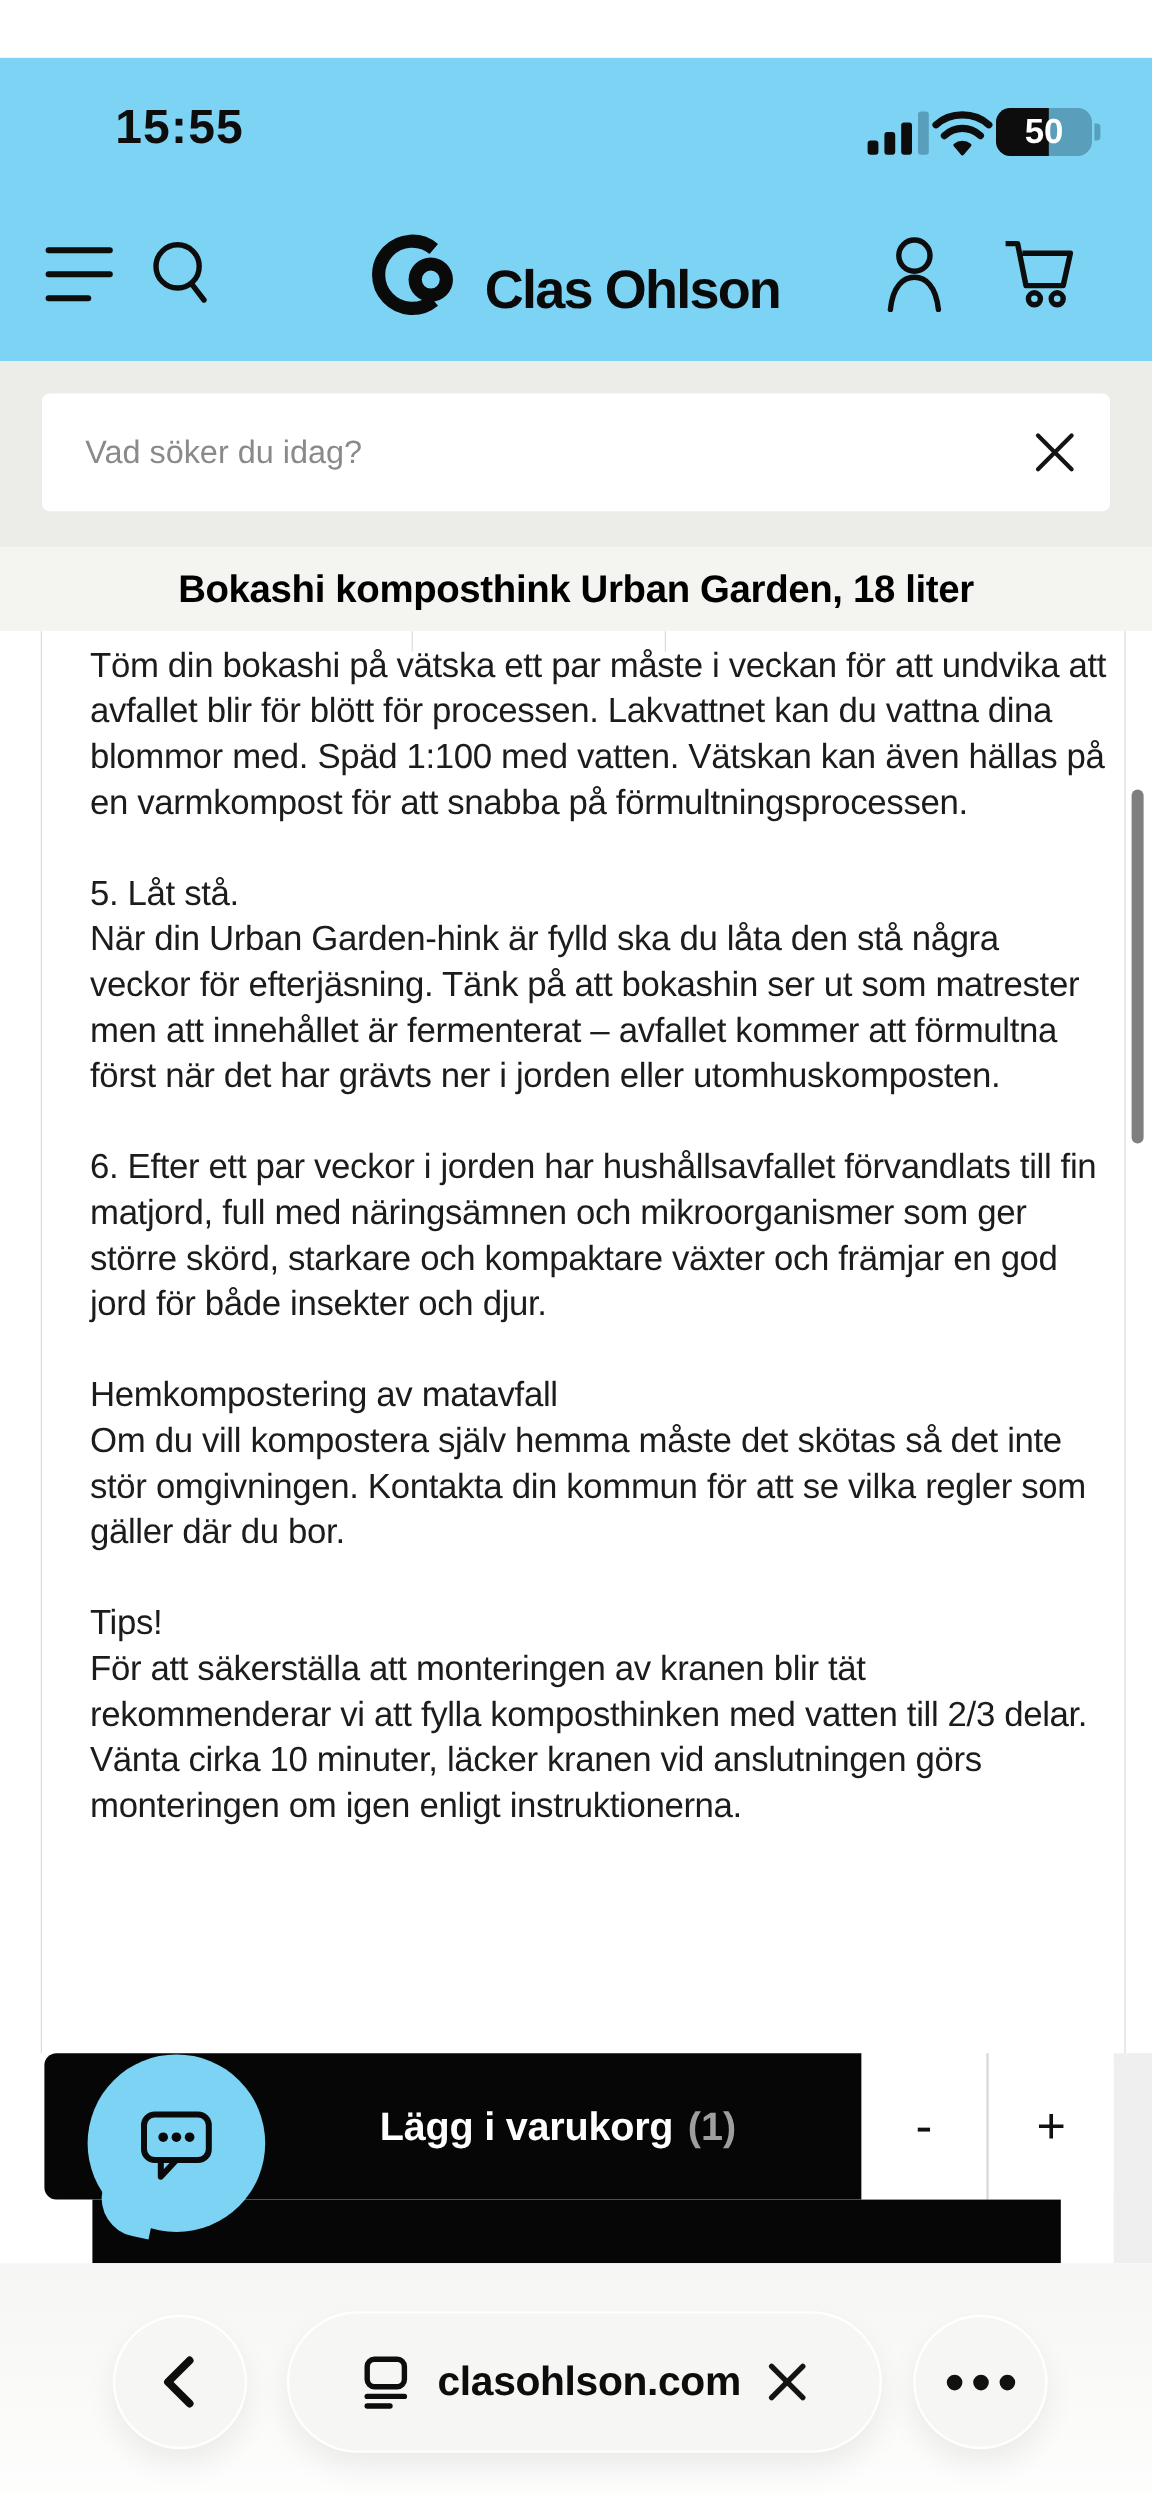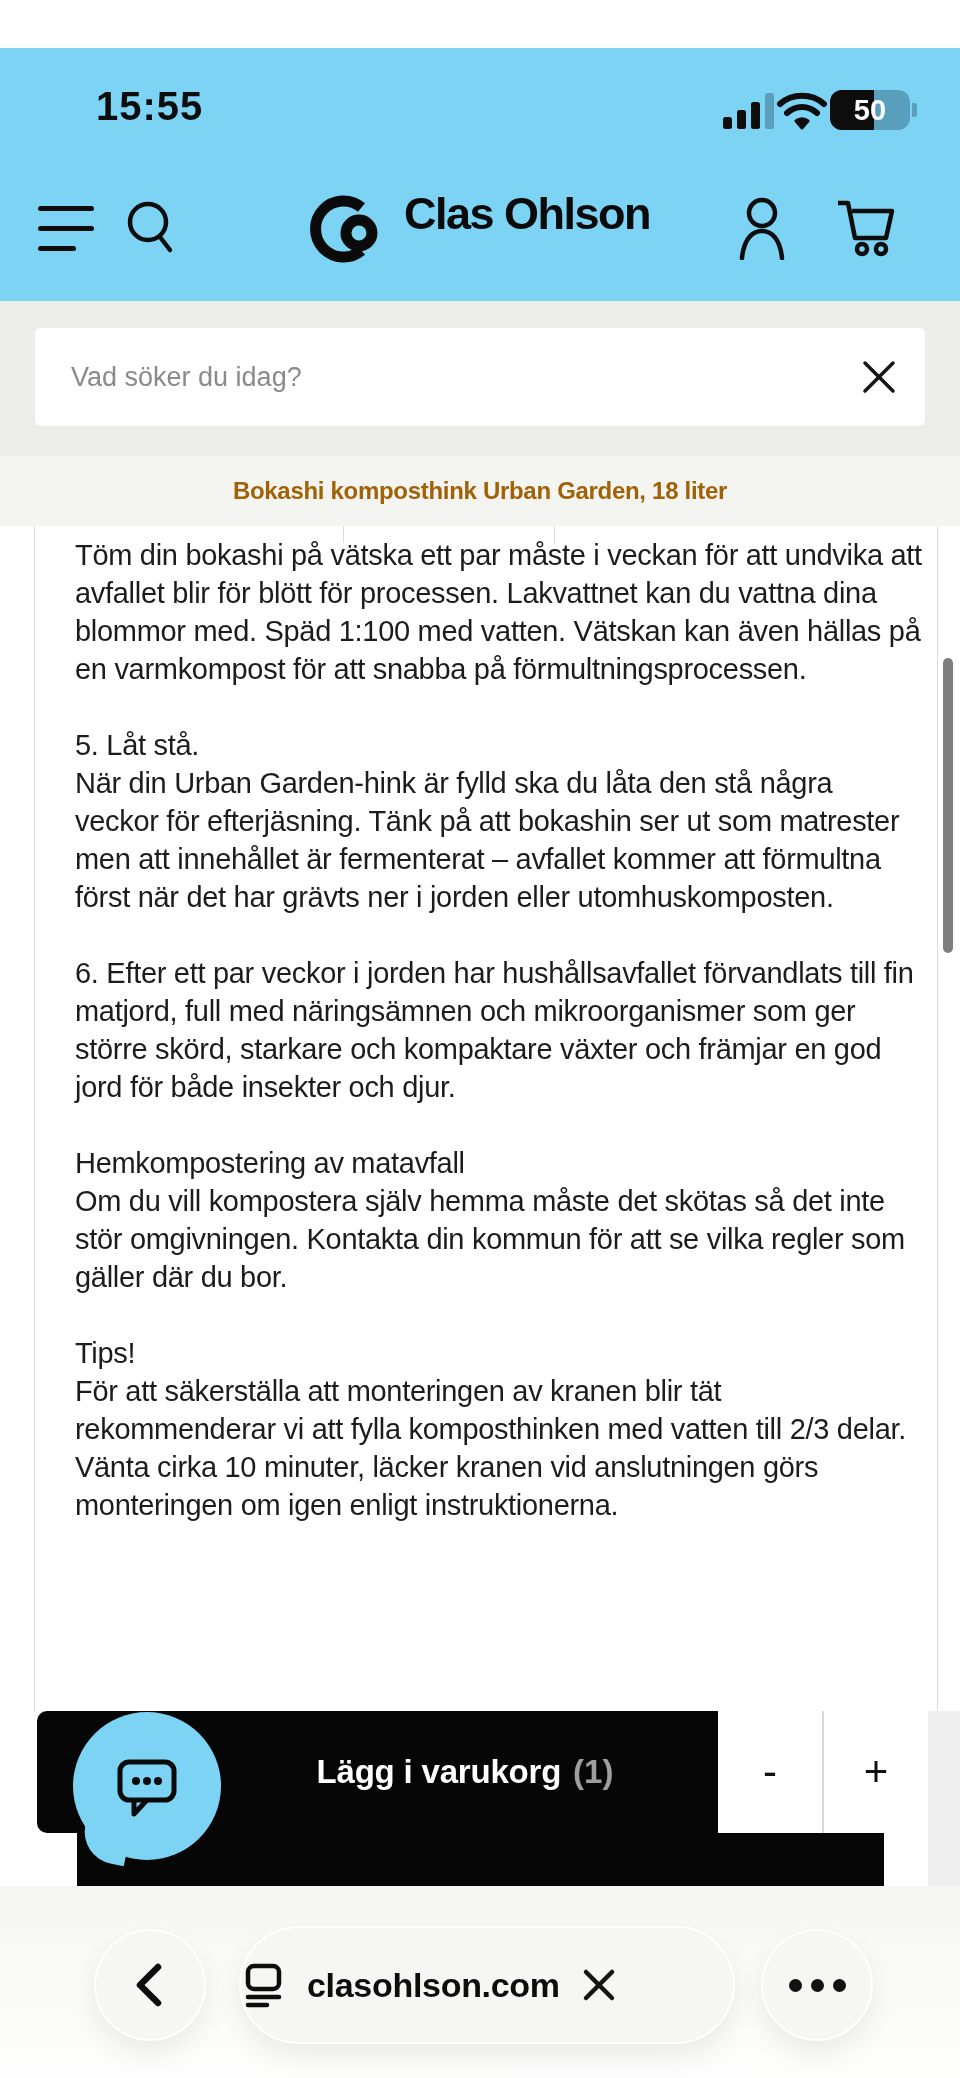--- a/index.html
+++ b/index.html
@@ -21,35 +21,35 @@
                   color:#fff; font-weight:800; font-size:29px; letter-spacing:0; }
   .battery-wrap { position:relative; }
   .battery-wrap::after { content:""; position:absolute; right:-7px; top:13px; width:5px; height:14px;
                          border-radius:0 3px 3px 0; background:rgba(10,40,60,.30); }
 
   .nav-row { position:absolute; left:0; right:0; top:140px; height:90px; }
   .hamburger { position:absolute; left:38px; top:18px; width:56px; height:52px; cursor:pointer; }
   .hamburger i { display:block; height:5px; border-radius:3px; background:#0d0d0d; margin-bottom:15px; }
   .hamburger i:nth-child(1){width:56px;} .hamburger i:nth-child(2){width:56px;} .hamburger i:nth-child(3){width:38px;}
   .hdr-icon { position:absolute; top:8px; }
-  .logo { position:absolute; left:50%; top:0; transform:translateX(-50%); display:flex; align-items:flex-start; gap:14px; }
+  .logo { position:absolute; left:50%; top:0; transform:translateX(-50%); display:flex; align-items:flex-end; gap:14px; }
   .logo-text { font-size:45px; font-weight:800; color:#0a0a0a; letter-spacing:-1.5px; white-space:nowrap; }
 
   
   .search-section { position:absolute; top:253px; left:0; width:960px; height:155px; background:#ECECE9; }
   .search-box { position:absolute; left:35px; top:27px; width:890px; height:98px; background:#fff; border-radius:6px; }
   .search-box input { position:absolute; left:36px; top:0; width:700px; height:98px; border:none; outline:none;
                       font-family:inherit; font-size:27px; color:#333; background:transparent; }
   .search-box input::placeholder { color:#8A8A8A; opacity:1; }
   .search-clear { position:absolute; right:28px; top:31px; width:36px; height:36px; cursor:pointer; }
 
   
   .product-bar { position:absolute; top:408px; left:0; width:960px; height:70px; background:#F4F4F1;
                  display:flex; align-items:center; justify-content:center; }
-  .product-bar span { font-size:24px; font-weight:700; color:#a16207; letter-spacing:-0.3px; }
+  .product-bar span { font-size:32px; font-weight:700; color:#000000; letter-spacing:-0.3px; }
 
   
   .content { position:absolute; top:478px; left:0; width:960px; height:1185px; background:#fff; }
   .panel-border-l { position:absolute; left:34px; top:0; width:1px; height:100%; background:#DBDBDB; }
   .panel-border-r { position:absolute; left:937px; top:0; width:1px; height:100%; background:#DBDBDB; }
   .col-line { position:absolute; top:0; width:1px; height:17px; background:#DBDBDB; }
   .col-line.c1 { left:343px; } .col-line.c2 { left:554px; }
   .text-block { position:absolute; left:75px; top:10px; width:848px; font-size:29px; line-height:38px;
                 color:#1c1c1c; letter-spacing:-0.3px; }
   .text-block p { white-space:pre-line; margin:0 0 38px 0; }
@@ -81,21 +81,21 @@
   .circle-btn { position:absolute; top:43px; width:112px; height:112px; border-radius:50%;
                 background:#F6F6F4; border:2px solid rgba(255,255,255,.95);
                 box-shadow:0 12px 26px rgba(0,0,0,.07); display:flex; align-items:center; justify-content:center; cursor:pointer; }
   .btn-back { left:94px; }
   .btn-more { left:761px; }
   .dots { display:flex; gap:9px; }
   .dots i { width:13px; height:13px; border-radius:50%; background:#111; }
   .url-pill { position:absolute; left:239px; top:40px; width:496px; height:118px; border-radius:60px;
               background:#F6F6F4; border:2px solid rgba(255,255,255,.95);
               box-shadow:0 12px 26px rgba(0,0,0,.07);
-              display:flex; align-items:center; justify-content:flex-start; gap:20px; cursor:pointer; }
+              display:flex; align-items:center; justify-content:center; gap:20px; cursor:pointer; }
   .url-text { font-size:34px; font-weight:700; color:#0d0d0d; letter-spacing:-0.3px; }
 </style>
 </head>
 <body>
 
 <div id="screen">
 
   <div class="app-header">
     <div class="time">15:55</div>
     <div class="status-cluster">

